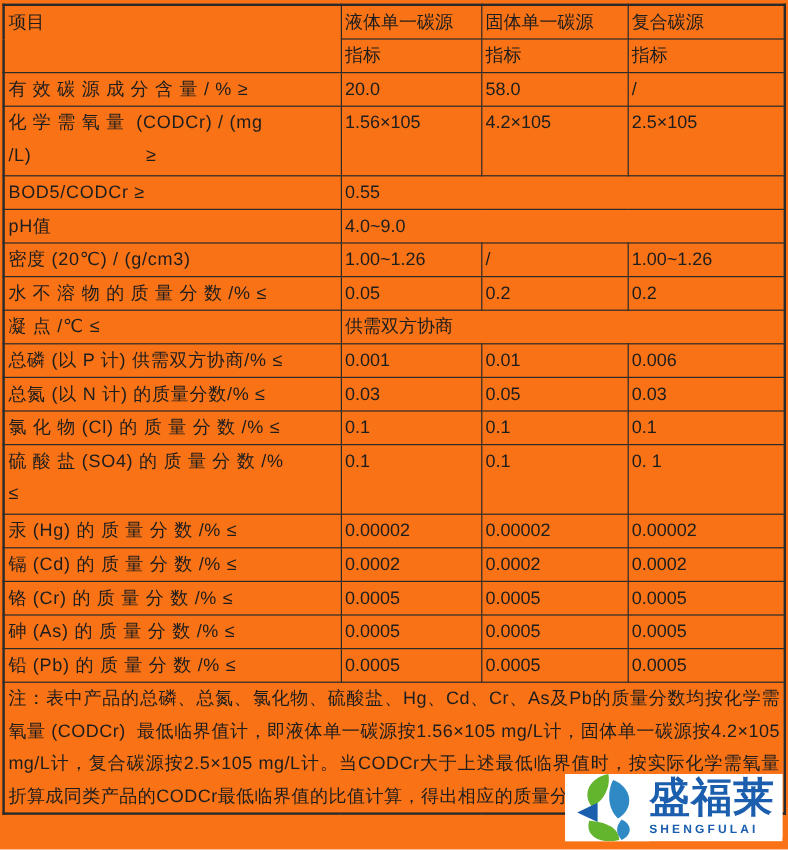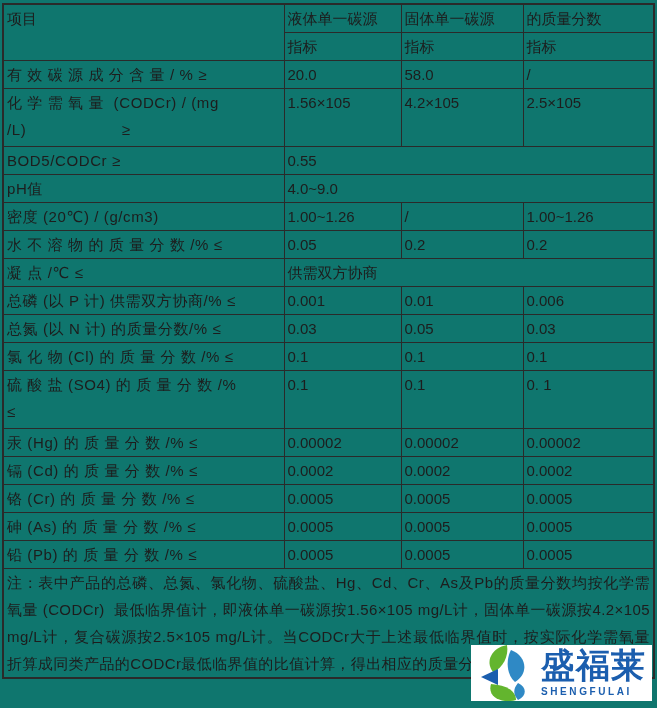--- a/index.html
+++ b/index.html
@@ -1,19 +1,19 @@
 <!DOCTYPE html>
 <html><head>
 <meta charset="utf-8">
 <style>
   html,body{margin:0;padding:0;background:#ffffff;}
   .page{
     position:relative;
     width:657px;height:708px;
-    background:#0f766e;
+    background:#f97316;
     font-family:"Liberation Sans","DejaVu Sans",sans-serif;
     color:#1d1d1d;
     overflow:hidden;
   }
   table.spec{
     position:absolute;left:2px;top:3px;
     width:651px;
     border-collapse:collapse;
     table-layout:fixed;
     border:2px solid #2a2a2a;
@@ -84,21 +84,21 @@
       <col style="width:281px">
       <col style="width:117px">
       <col style="width:122px">
       <col style="width:131px">
     </colgroup>
     <tbody>
       <tr class="r-head">
         <td rowspan="2" class="item-cell">项目</td>
         <td>液体单一碳源</td>
         <td>固体单一碳源</td>
-        <td>的质量分数</td>
+        <td>复合碳源</td>
       </tr>
       <tr class="r-head">
         <td>指标</td>
         <td>指标</td>
         <td>指标</td>
       </tr>
     </tbody>
     <tbody id="rows-body">
         <tr class="r-normal">
           <td class="label">有 效 碳 源 成 分 含 量 / % ≥</td>

